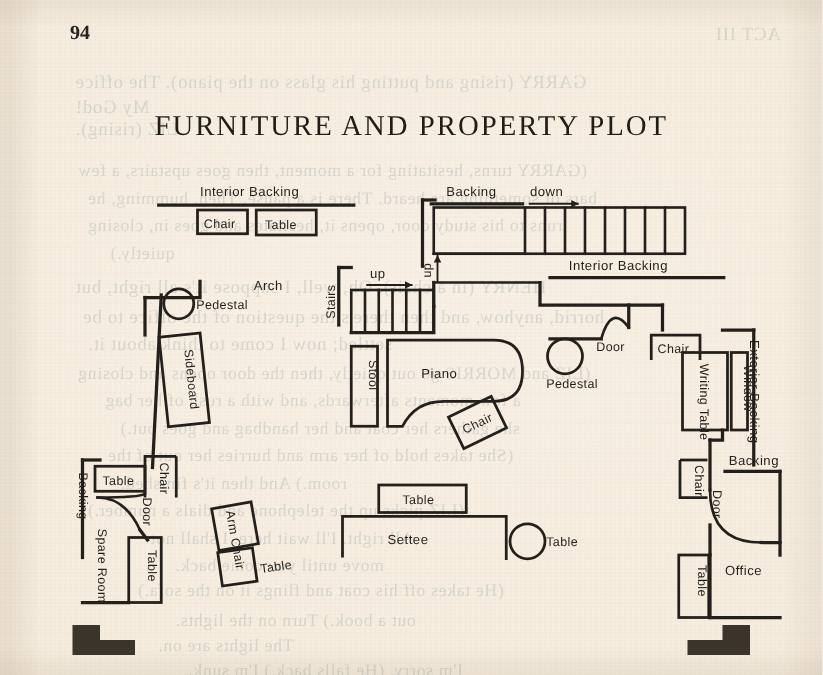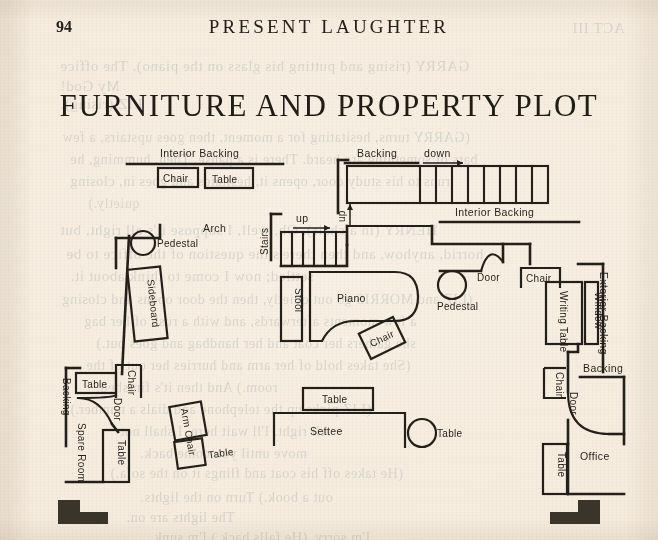--- a/index.html
+++ b/index.html
@@ -45,21 +45,21 @@
     font-weight:bold;font-size:16px;color:#262320;
   }
   .runhead{
     position:absolute;left:0;right:0;top:16px;text-align:center;
     font-family:"Liberation Serif", serif;
     font-size:19px;color:#232019;letter-spacing:3.2px;
   }
   .plottitle{
     position:absolute;left:0;right:0;top:88px;text-align:center;
     font-family:"Liberation Serif", serif;
-    font-size:31px;color:#201d17;letter-spacing:1.6px;
+    font-size:23px;color:#201d17;letter-spacing:1.6px;
   }
 
   
   #plot{position:absolute;left:0;top:0;width:658px;height:540px;}
   #plot text{
     font-family:"Liberation Sans", sans-serif;
     fill:#231f1a;
   }
 </style>
 </head>
@@ -90,21 +90,20 @@
       <div class="ghost" style="left: 110px; top: 466px; font-size: 14px;">(He takes off his coat and flings it on the sofa.)</div>
       <div class="ghost" style="left: 140px; top: 490px; font-size: 14px;">out a book.)  Turn on the lights.</div>
       <div class="ghost" style="left: 126px; top: 510px; font-size: 14px;">The lights are on.</div>
       <div class="ghost" style="left: 150px; top: 530px; font-size: 14px;">I'm sorry.  (He falls back.)  I'm sunk.</div>
     </div>
 
   <div id="grain"></div>
   <div id="edgeshade"></div>
 
   <div class="folio">94</div>
-  <div class="runhead">PRESENT LAUGHTER</div>
   <div class="plottitle">FURNITURE AND PROPERTY PLOT</div>
 
   <svg id="plot" viewBox="0 0 658 540" xmlns="http://www.w3.org/2000/svg">
     <defs>
       <style>
         .w   { fill:none; stroke:#231f1a; stroke-width:2.6; stroke-linecap:square; }
         .w2  { fill:none; stroke:#231f1a; stroke-width:2.1; stroke-linecap:square; }
         .thin{ fill:none; stroke:#231f1a; stroke-width:1.6; stroke-linecap:square; }
         .box { fill:none; stroke:#231f1a; stroke-width:2.2; }
         .lbl { font-size:10.5px; letter-spacing:.4px; }

